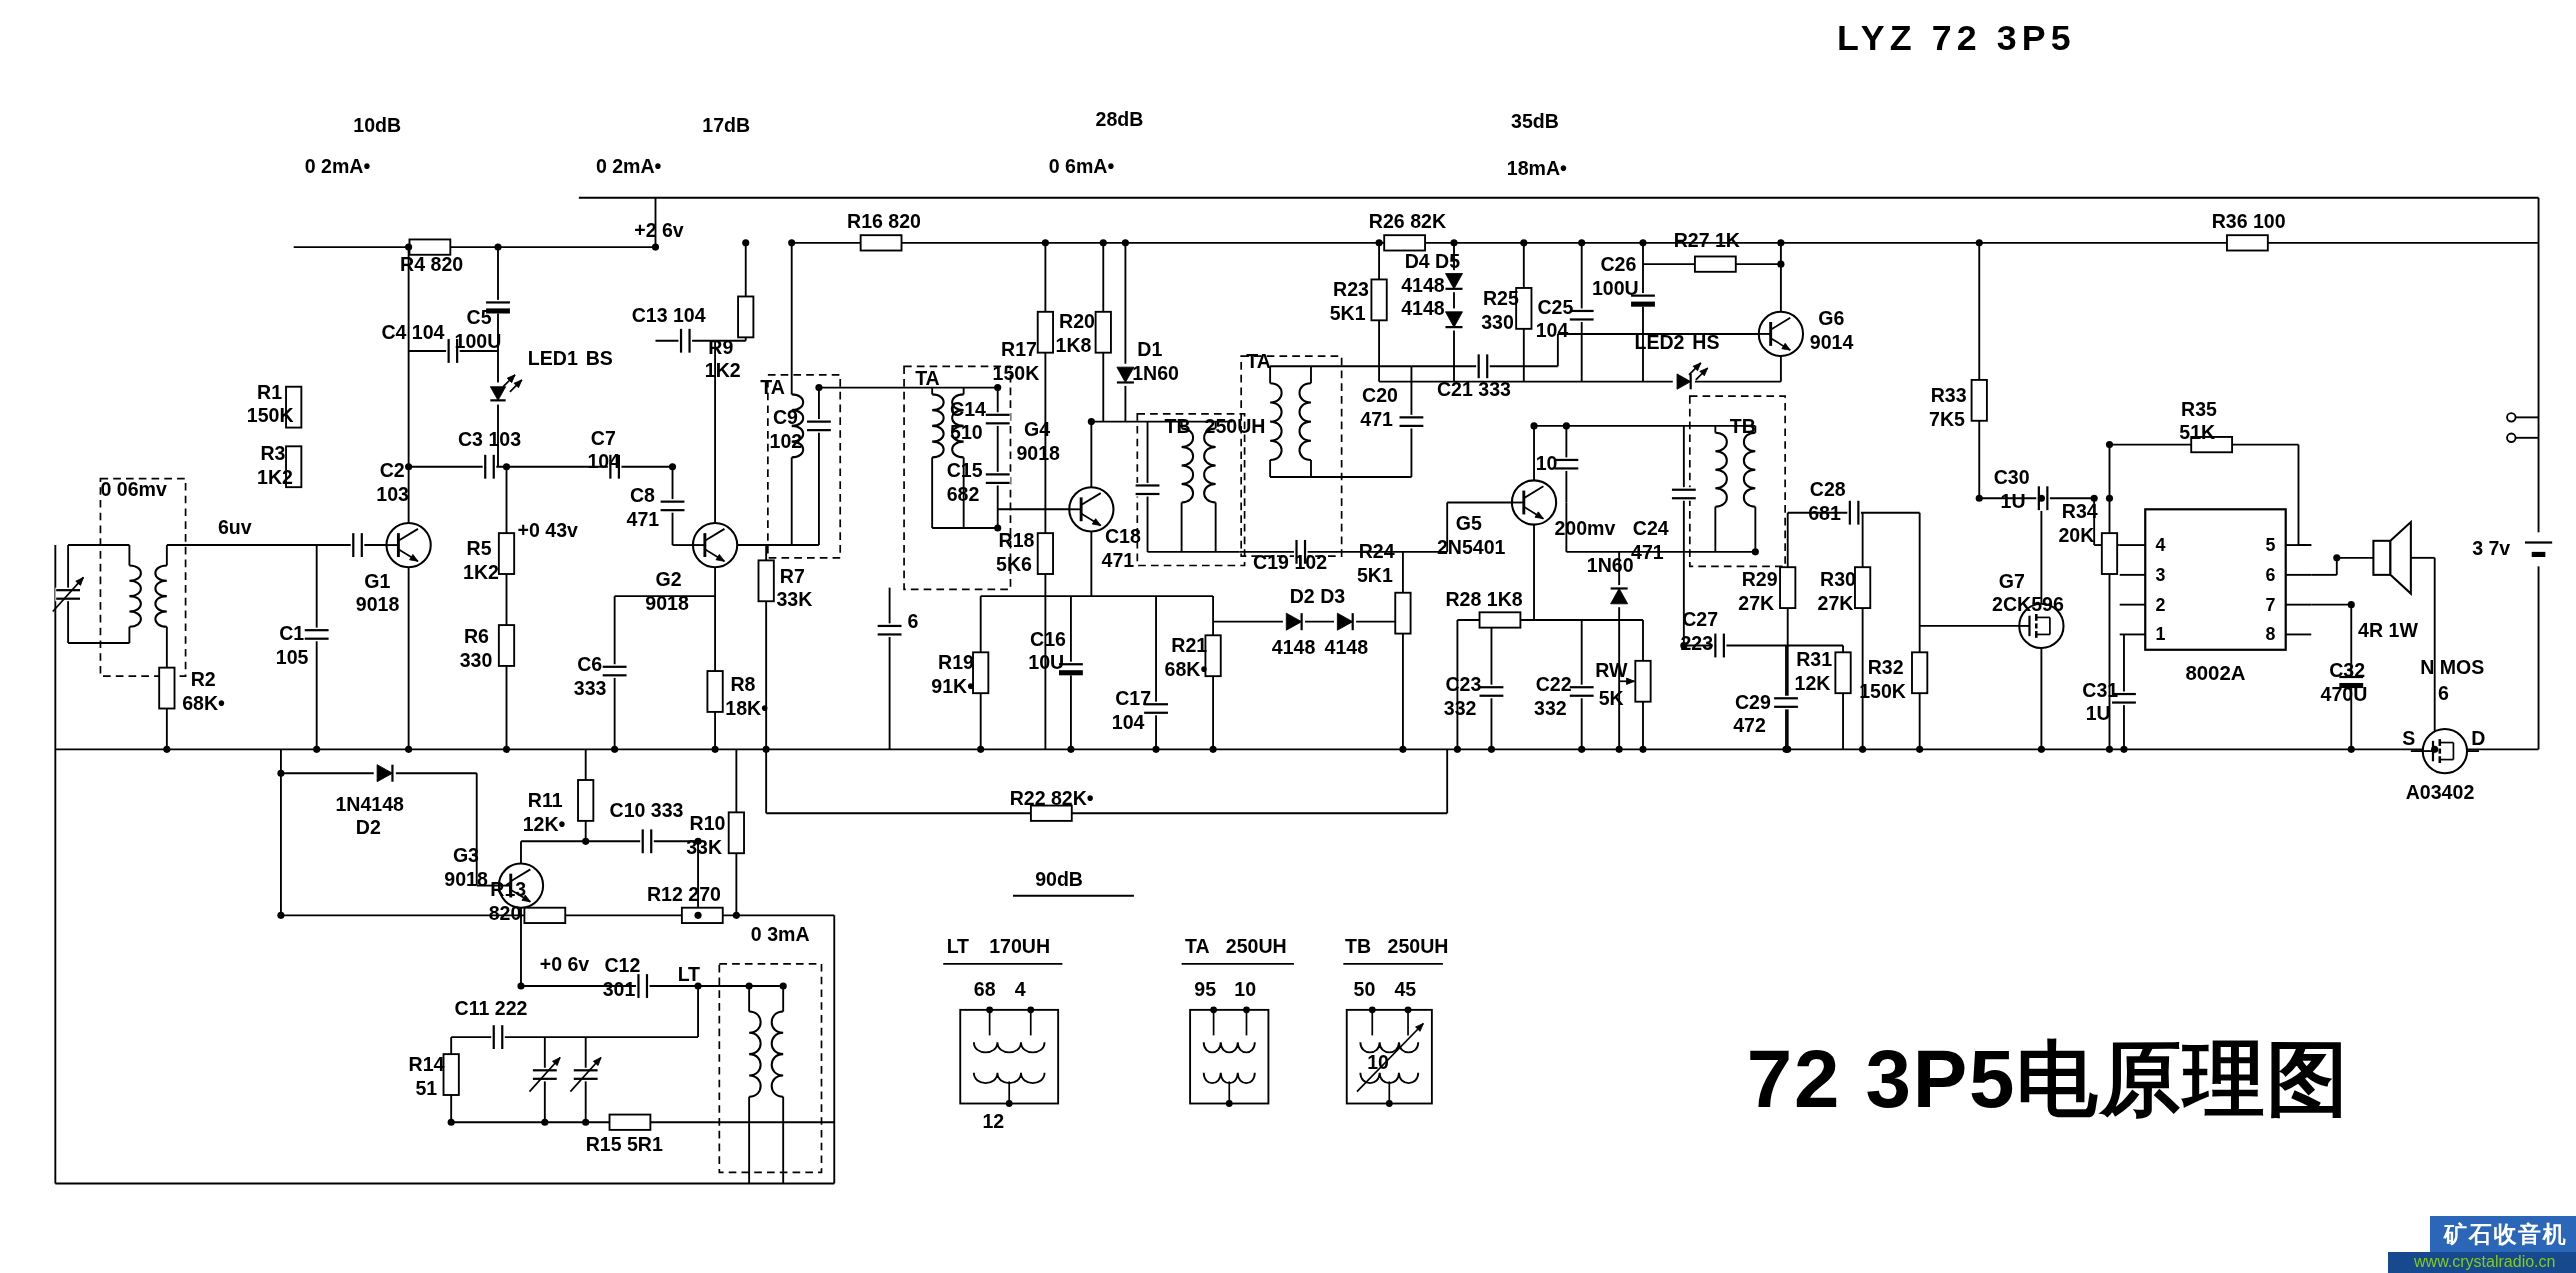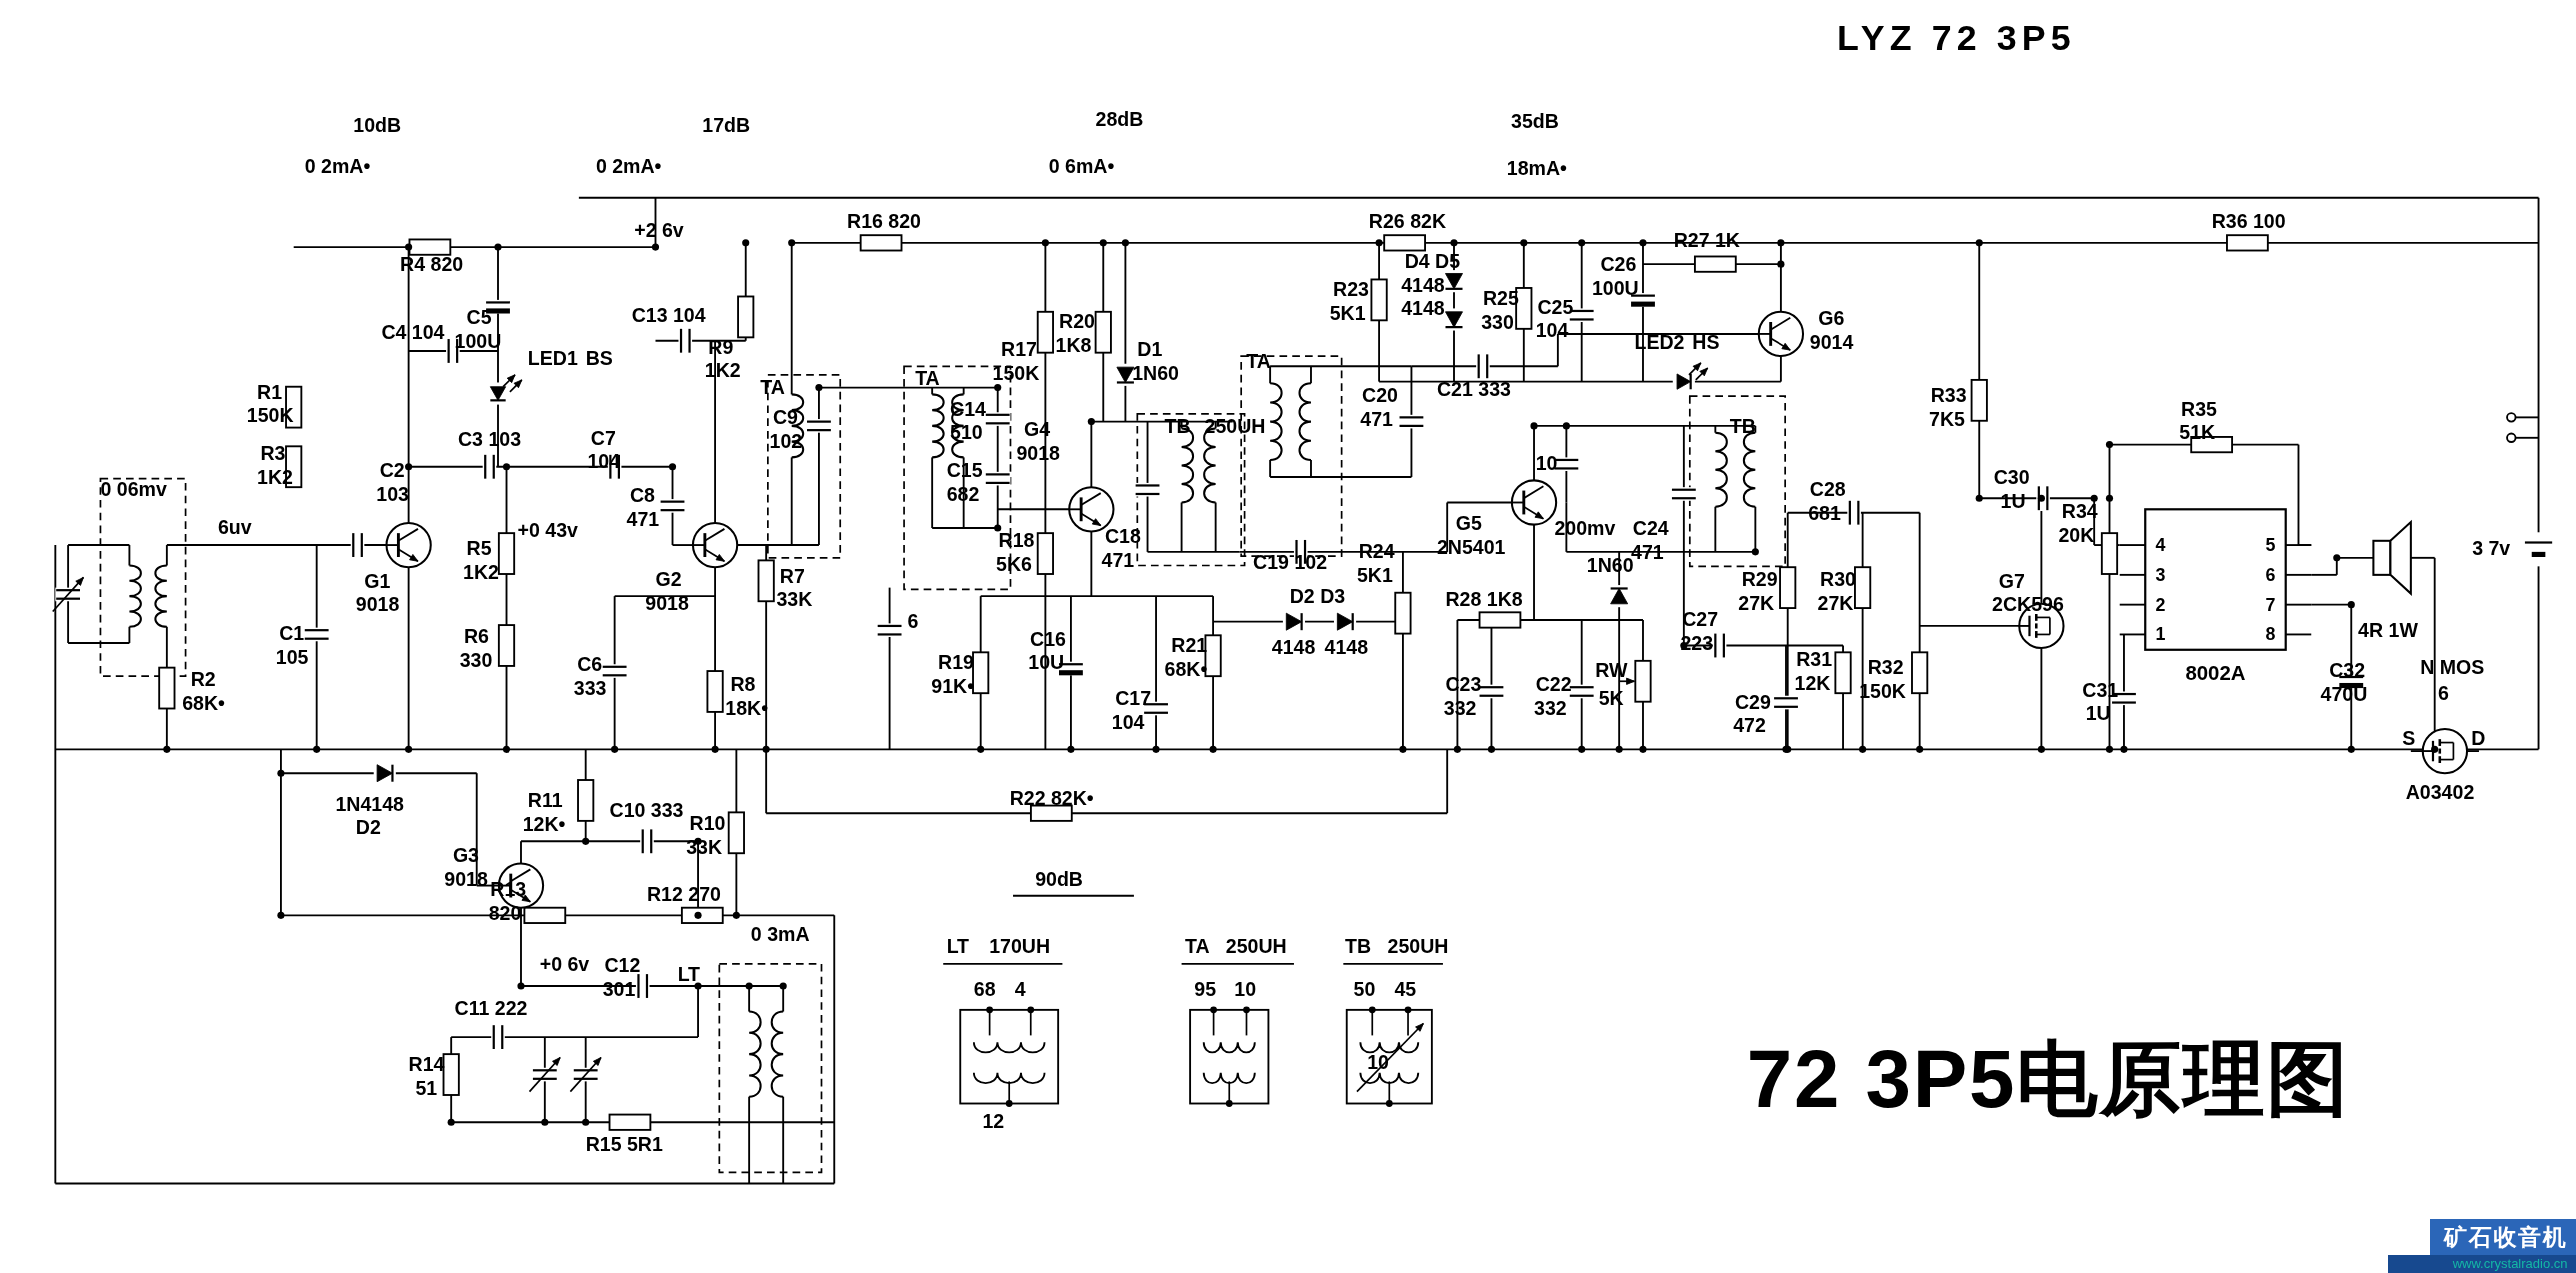--- a/index.html
+++ b/index.html
@@ -2,21 +2,21 @@
 <html style="font-size:13.6px"><head>
 <meta charset="utf-8">
 <style>
   html,body{margin:0;padding:0;background:#e8e8e8;}
   .page{position:relative;width:2576px;height:1274px;background:#ffffff;overflow:hidden;}
   svg{position:absolute;left:0;top:0;}
   svg text{font-family:"Liberation Sans","DejaVu Sans",sans-serif;fill:#000;}
   .watermark{position:absolute;right:0;bottom:0;display:flex;flex-direction:column;align-items:stretch;
     font-family:"Liberation Sans","DejaVu Sans",sans-serif;}
   .wm1{background:#2b66b8;color:#fff;font-size:23px;font-weight:700;padding:2.6px 8.5px 1.7px 13.6px;text-align:right;letter-spacing:1.7px;margin-left:42px;}
-  .wm2{background:#17498f;color:#14b8a6;font-size:13px;padding:1.7px 8.5px 2.6px 13.6px;text-align:right;}
+  .wm2{background:#17498f;color:#84cc16;font-size:16px;padding:1.7px 8.5px 2.6px 13.6px;text-align:center;}
 </style>
 </head>
 <body>
 
 <div class="page">
   <svg width="2576" height="1274" viewBox="0 0 3026 1496">
       <line x1="680" y1="232" x2="2982" y2="232" stroke="#000000" stroke-width="2.2"></line>
       <line x1="2982" y1="232" x2="2982" y2="880" stroke="#000000" stroke-width="2.2"></line>
       <line x1="770" y1="232" x2="770" y2="290" stroke="#000000" stroke-width="2.2"></line>
       <line x1="345" y1="290" x2="770" y2="290" stroke="#000000" stroke-width="2.2"></line>

